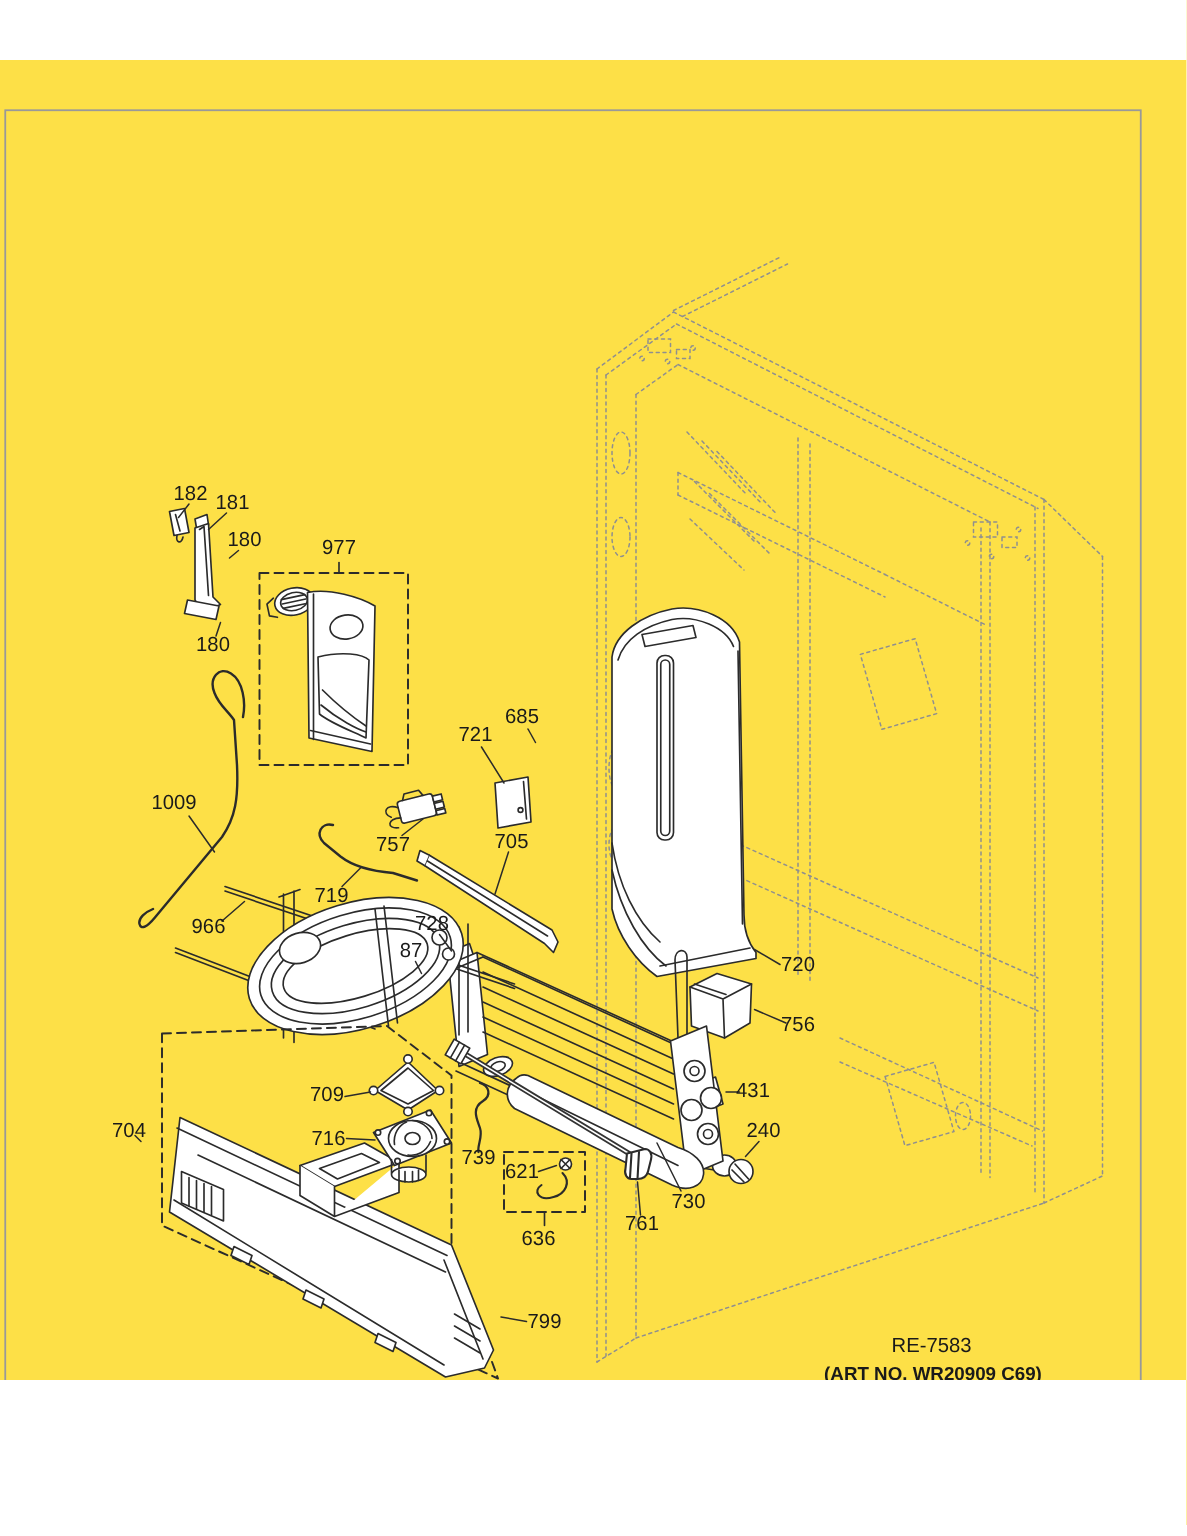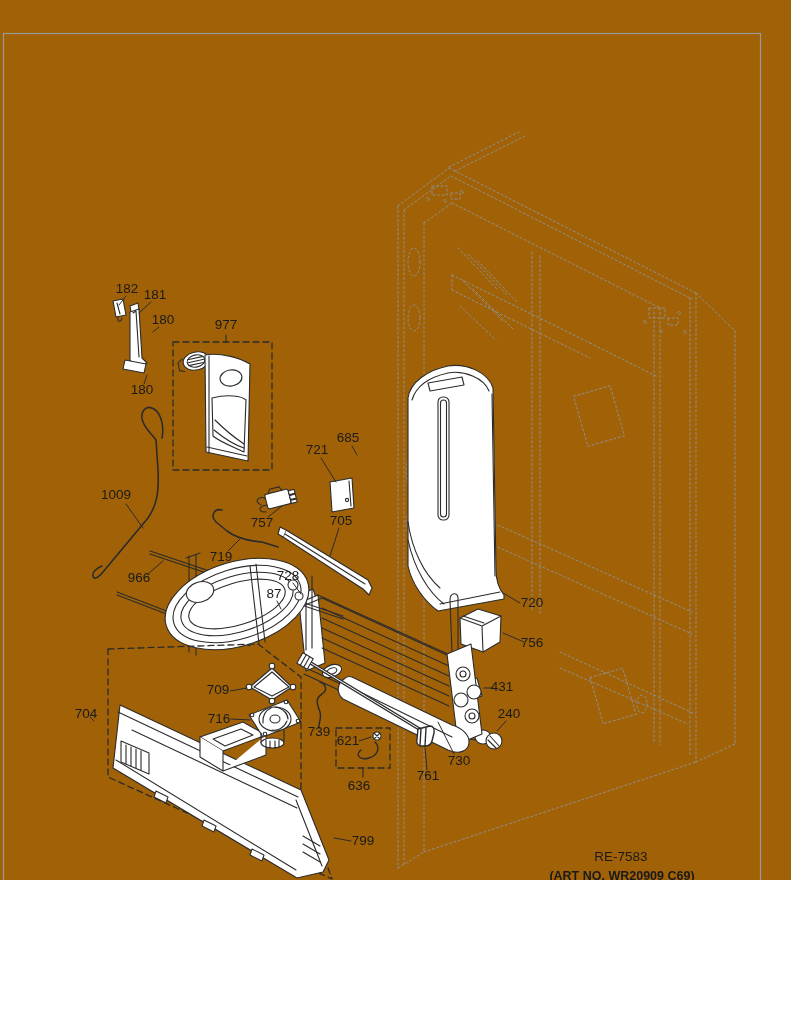--- a/index.html
+++ b/index.html
@@ -1,17 +1,17 @@
 <!DOCTYPE html>
 <html><head>
 <meta charset="utf-8">
 <style>
   html,body{margin:0;padding:0;background:#fff;}
-  #page{position:relative;width:791px;height:880px;background:#a16207;overflow:hidden;
-        font-family:"Liberation Sans",sans-serif;}
+  #page{position:relative;width:791px;height:880px;background:#fde047;overflow:hidden;
+        font-family:"Liberation Sans",sans-serif;margin-top:40px;}
   svg{position:absolute;left:0;top:0;}
   .lbl{font:13.5px "Liberation Sans",sans-serif;fill:#1a1a1a;text-anchor:middle;}
   .footer1{font:13.5px "Liberation Sans",sans-serif;fill:#1a1a1a;text-anchor:middle;}
   .footer2{font:bold 12.5px "Liberation Sans",sans-serif;fill:#1a1a1a;text-anchor:middle;}
 </style>
 </head>
 <body>
 
 <div id="page">
 <svg width="791" height="1024" viewBox="0 0 791 1024">

